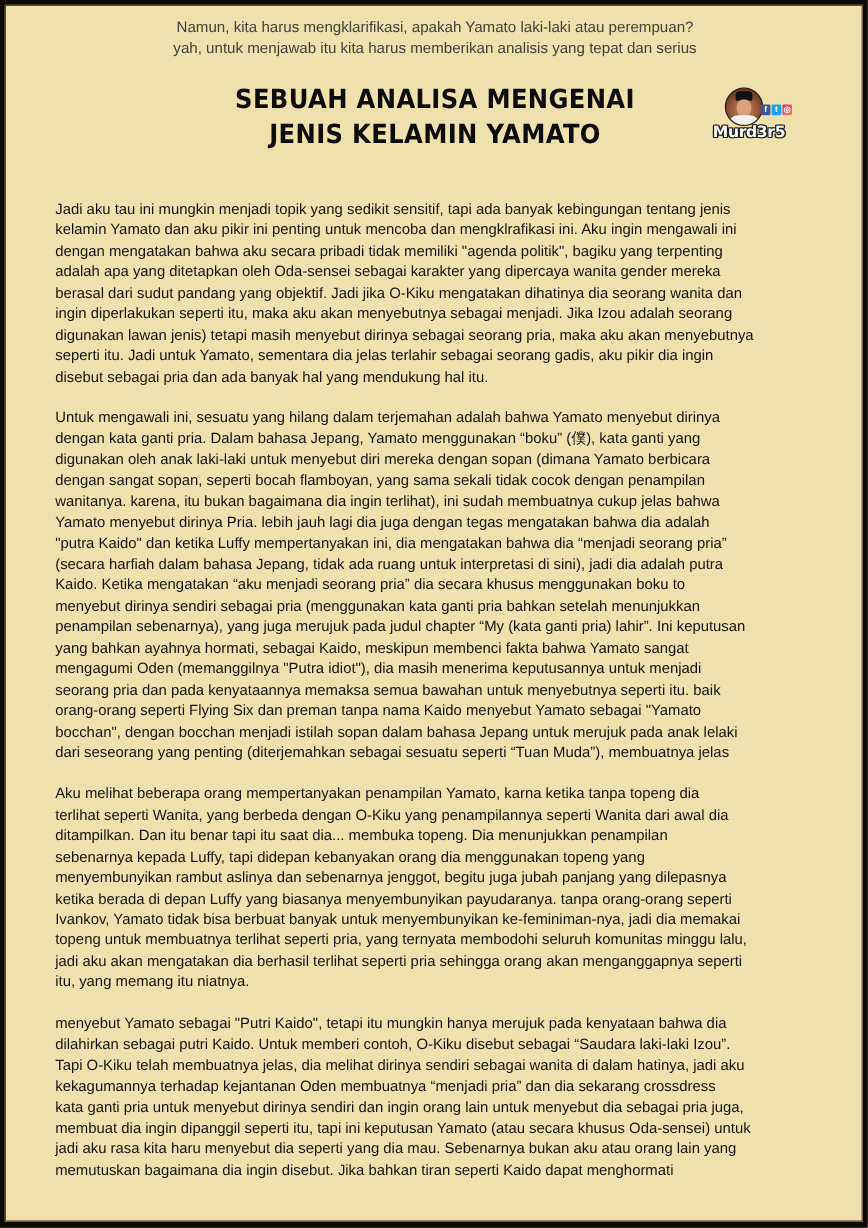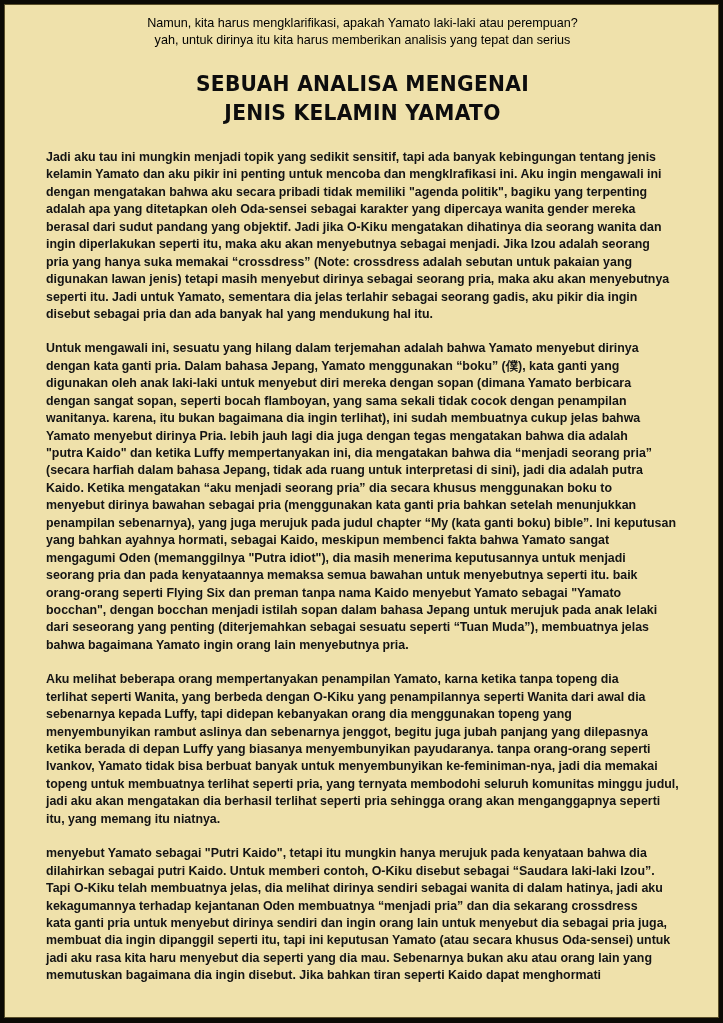--- a/index.html
+++ b/index.html
@@ -23,21 +23,21 @@
       color: #111;
     }
     .intro {
       position: absolute;
       top: 10px;
       left: 0;
       width: 715px;
       text-align: center;
       font-size: 12.6px;
       line-height: 17px;
-      color: #000000;
+      color: #404040;
     }
     .intro div { white-space: nowrap; }
     .title {
       position: absolute;
       top: 64px;
       left: 0;
       width: 715px;
       text-align: center;
       font-family: "DejaVu Sans", sans-serif;
       font-weight: bold;
@@ -129,88 +129,99 @@
     .body {
       position: absolute;
       top: 144px;
       left: 41px;
       width: 640px;
       font-size: 12.4px;
       line-height: 17.45px;
       color: #141414;
     }
     .para {
-      margin: 0 0 17px 0;
-      font-weight: bold;
+      margin: 17px 0 17px 0;
     }
     .para .line {
       white-space: nowrap;
       display: block;
       height: 17.45px;
     }
   </style>
 </head>
 <body>
 
 <div class="page">
 
   <div class="intro">
     <div>Namun, kita harus mengklarifikasi, apakah Yamato  laki-laki atau perempuan?</div>
-    <div>yah, untuk dirinya itu kita harus memberikan analisis yang tepat dan serius</div>
+    <div>yah, untuk menjawab itu kita harus memberikan analisis yang tepat dan serius</div>
   </div>
 
   <div class="title">
     <div>SEBUAH ANALISA MENGENAI</div>
     <div>JENIS KELAMIN YAMATO</div>
   </div>
 
+  <div class="badge">
+    <div class="avatar">
+      <div class="hat"></div>
+      <div class="face"></div>
+      <div class="shoulder"></div>
+    </div>
+    <div class="socials">
+      <span class="soc fb">f</span>
+      <span class="soc tw">t</span>
+      <span class="soc ig">◎</span>
+    </div>
+    <div class="handle">Murd3r5</div>
+  </div>
 
   <div class="body">
     <div class="para">
       <span class="line">Jadi aku tau ini mungkin menjadi topik yang sedikit sensitif, tapi ada banyak kebingungan tentang jenis</span>
       <span class="line">kelamin Yamato dan aku pikir ini penting untuk mencoba dan mengklrafikasi ini. Aku ingin mengawali ini</span>
       <span class="line">dengan mengatakan bahwa aku secara pribadi tidak memiliki "agenda politik", bagiku yang terpenting</span>
       <span class="line">adalah apa yang ditetapkan oleh Oda-sensei sebagai karakter yang dipercaya wanita gender mereka</span>
       <span class="line">berasal dari sudut pandang yang objektif. Jadi jika O-Kiku mengatakan dihatinya dia seorang wanita dan</span>
       <span class="line">ingin diperlakukan seperti itu,  maka aku akan menyebutnya sebagai menjadi. Jika Izou  adalah seorang</span>
-      <span class="line">pria yang hanya suka memakai “crossdress”  (Note: crossdress adalah sebutan untuk pakaian yang</span>
       <span class="line">digunakan lawan jenis) tetapi masih menyebut dirinya sebagai seorang pria, maka aku akan menyebutnya</span>
       <span class="line">seperti itu. Jadi untuk Yamato, sementara dia jelas terlahir sebagai seorang gadis, aku pikir dia ingin</span>
       <span class="line">disebut sebagai pria dan ada banyak hal yang mendukung hal itu.</span>
     </div>
 
     <div class="para">
       <span class="line">Untuk mengawali ini, sesuatu yang hilang dalam terjemahan adalah bahwa Yamato menyebut dirinya</span>
       <span class="line">dengan kata ganti pria. Dalam bahasa Jepang, Yamato menggunakan “boku” (僕), kata ganti yang</span>
       <span class="line">digunakan oleh anak laki-laki untuk menyebut diri mereka dengan sopan (dimana Yamato berbicara</span>
       <span class="line">dengan sangat sopan, seperti bocah flamboyan, yang sama sekali tidak cocok dengan penampilan</span>
       <span class="line">wanitanya. karena, itu bukan bagaimana dia ingin terlihat),  ini sudah membuatnya cukup jelas bahwa</span>
       <span class="line">Yamato menyebut dirinya Pria. lebih jauh lagi dia juga dengan tegas mengatakan bahwa dia adalah</span>
       <span class="line">"putra Kaido" dan ketika Luffy mempertanyakan ini, dia mengatakan bahwa dia “menjadi seorang pria”</span>
       <span class="line">(secara harfiah dalam bahasa Jepang, tidak ada ruang untuk interpretasi di sini), jadi dia adalah putra</span>
       <span class="line">Kaido. Ketika mengatakan “aku menjadi seorang pria” dia secara khusus menggunakan boku to</span>
-      <span class="line">menyebut dirinya bawahan sebagai pria (menggunakan kata ganti pria bahkan setelah menunjukkan</span>
-      <span class="line">penampilan sebenarnya), yang juga merujuk pada judul chapter “My (kata ganti boku) bible”. Ini keputusan</span>
+      <span class="line">menyebut dirinya sendiri sebagai pria (menggunakan kata ganti pria bahkan setelah menunjukkan</span>
+      <span class="line">penampilan sebenarnya), yang juga merujuk pada judul chapter “My (kata ganti pria) lahir”. Ini keputusan</span>
       <span class="line">yang bahkan ayahnya hormati, sebagai Kaido, meskipun membenci fakta bahwa Yamato sangat</span>
       <span class="line">mengagumi Oden (memanggilnya "Putra idiot"), dia masih menerima keputusannya untuk menjadi</span>
       <span class="line">seorang pria dan pada kenyataannya memaksa semua bawahan untuk menyebutnya seperti itu. baik</span>
       <span class="line">orang-orang seperti Flying Six dan preman tanpa nama Kaido menyebut Yamato sebagai "Yamato</span>
       <span class="line">bocchan", dengan bocchan menjadi istilah sopan dalam bahasa Jepang untuk merujuk pada anak lelaki</span>
       <span class="line">dari seseorang yang penting (diterjemahkan sebagai sesuatu seperti “Tuan Muda”), membuatnya jelas</span>
-      <span class="line">bahwa bagaimana Yamato ingin orang lain menyebutnya pria.</span>
     </div>
 
     <div class="para">
       <span class="line">Aku melihat beberapa orang mempertanyakan penampilan Yamato, karna ketika tanpa topeng dia</span>
       <span class="line">terlihat seperti Wanita, yang berbeda dengan O-Kiku yang penampilannya seperti Wanita dari awal dia</span>
+      <span class="line">ditampilkan. Dan itu benar tapi itu saat dia... membuka topeng. Dia menunjukkan penampilan</span>
       <span class="line">sebenarnya kepada Luffy, tapi didepan kebanyakan orang dia menggunakan topeng yang</span>
       <span class="line">menyembunyikan rambut aslinya dan sebenarnya jenggot, begitu juga jubah panjang yang dilepasnya</span>
       <span class="line">ketika berada di depan Luffy yang biasanya menyembunyikan payudaranya. tanpa orang-orang seperti</span>
       <span class="line">Ivankov, Yamato tidak bisa berbuat banyak untuk menyembunyikan ke-feminiman-nya, jadi dia memakai</span>
-      <span class="line">topeng untuk membuatnya terlihat seperti pria, yang ternyata membodohi seluruh komunitas minggu judul,</span>
+      <span class="line">topeng untuk membuatnya terlihat seperti pria, yang ternyata membodohi seluruh komunitas minggu lalu,</span>
       <span class="line">jadi aku akan mengatakan dia berhasil terlihat seperti pria sehingga orang akan menganggapnya seperti</span>
       <span class="line">itu, yang memang itu niatnya.</span>
     </div>
 
     <div class="para">
       <span class="line">menyebut Yamato sebagai "Putri Kaido", tetapi itu mungkin hanya merujuk pada kenyataan bahwa dia</span>
       <span class="line">dilahirkan sebagai putri Kaido. Untuk memberi contoh, O-Kiku disebut sebagai “Saudara laki-laki Izou”.</span>
       <span class="line">Tapi O-Kiku telah membuatnya jelas, dia melihat dirinya sendiri sebagai wanita di dalam hatinya, jadi aku</span>
       <span class="line">kekagumannya terhadap kejantanan Oden membuatnya “menjadi pria” dan dia sekarang crossdress</span>
       <span class="line">kata ganti pria untuk menyebut dirinya sendiri dan ingin orang lain untuk menyebut dia sebagai pria juga,</span>

